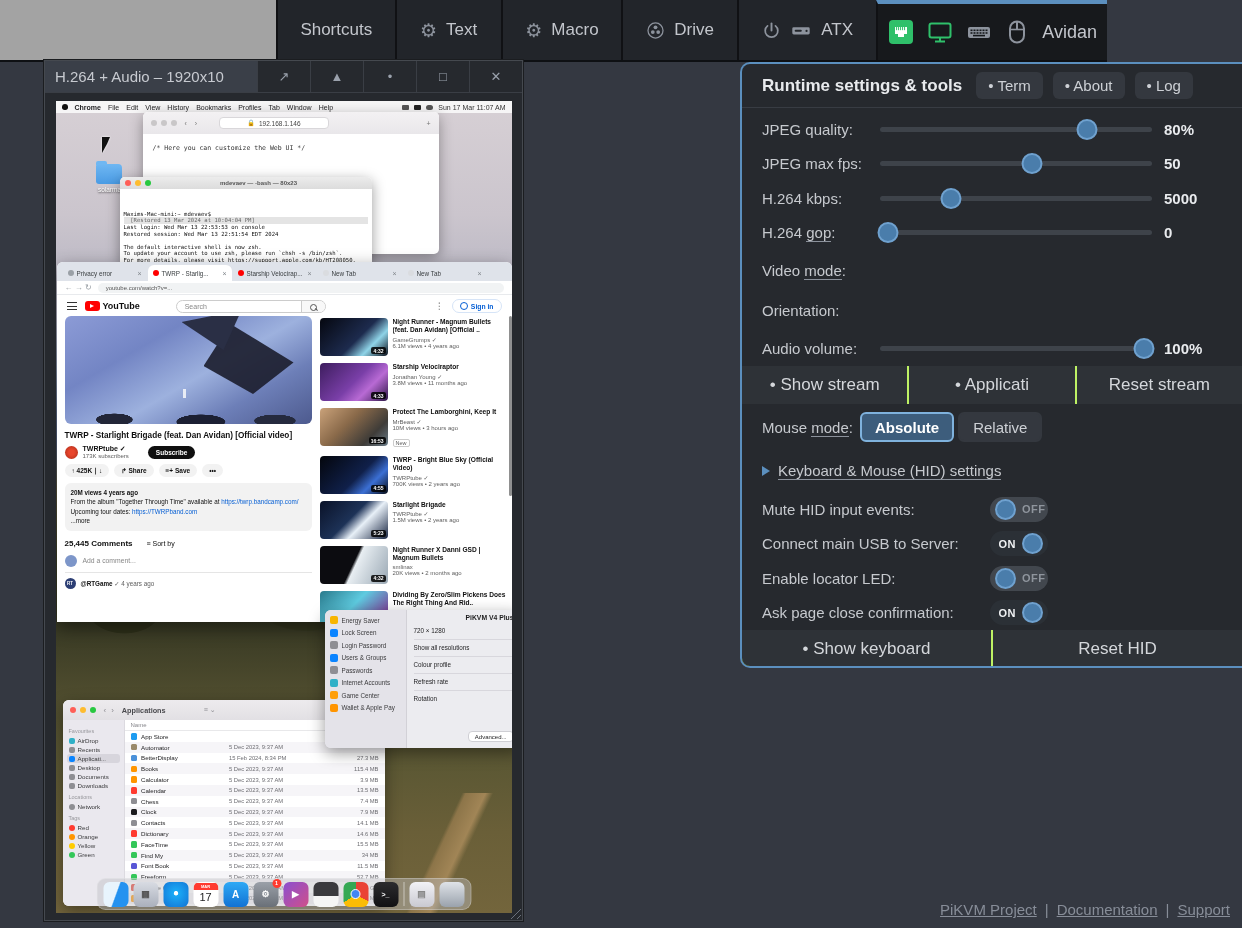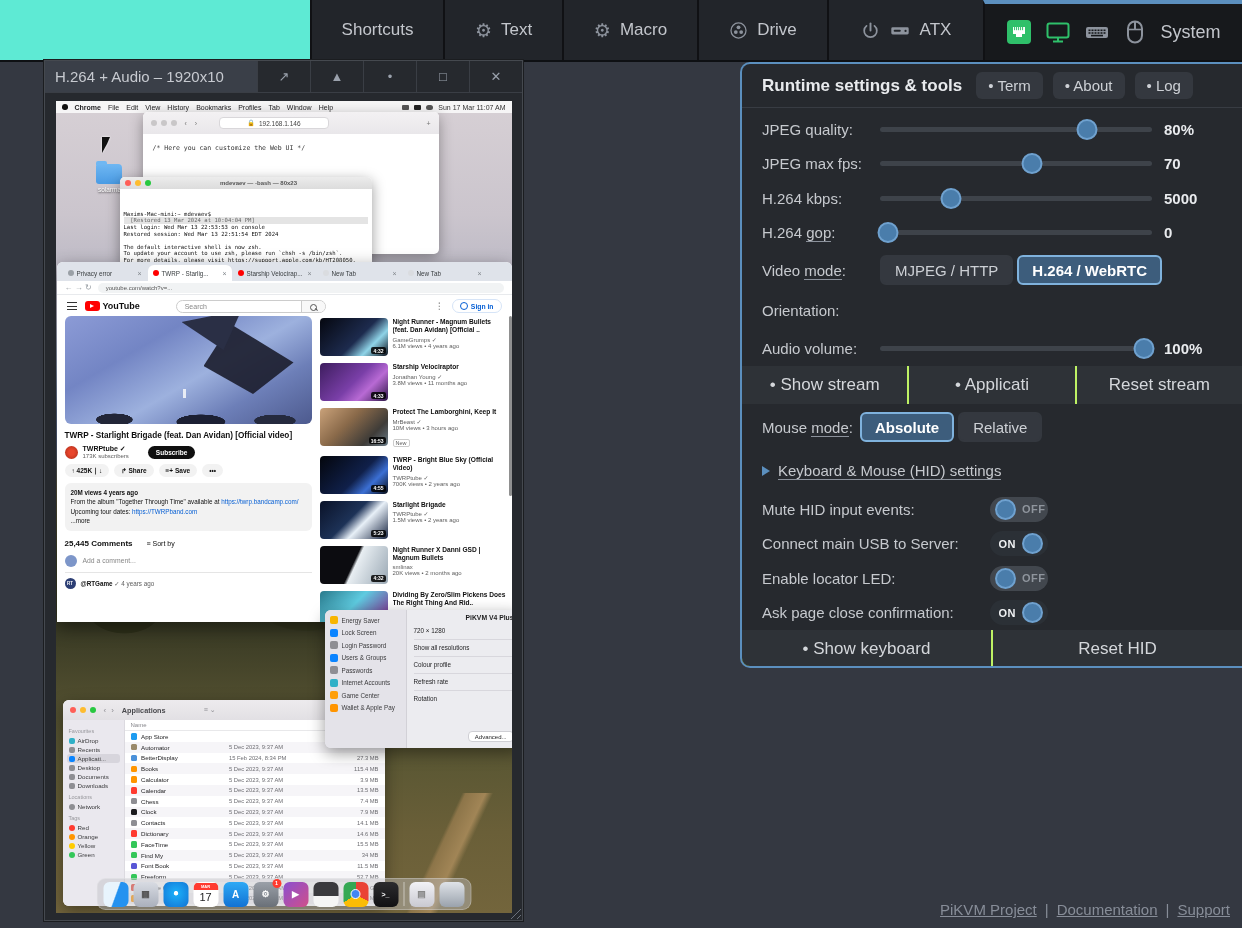--- a/index.html
+++ b/index.html
@@ -1,20 +1,20 @@
 <!DOCTYPE html>
 <html><head>
 <meta charset="utf-8">
 <style>
   * { margin:0; padding:0; box-sizing:border-box; }
   html,body { width:1242px; height:928px; }
   body { background:#343841; font-family:"Liberation Sans",sans-serif; overflow:hidden; position:relative; }
 
   
-  .nav { position:absolute; left:0; top:0; width:1242px; height:62px; background:#5eead4; border-bottom:2px solid #0e1013; display:flex; }
+  .nav { position:absolute; left:0; top:0; width:1107px; height:62px; background:#a3a3a3; border-bottom:2px solid #0e1013; display:flex; }
   .nav-spacer { width:310px; }
   .nav-item { background:#22252a; border-left:2px solid #101114; display:flex; align-items:center; justify-content:center; gap:9px; color:#c3c6cc; font-size:17px; cursor:pointer; }
   .nav-ico { color:#8d939d; font-size:19px; line-height:1; display:flex; align-items:center; gap:7px; }
   .nav-sys { margin-left:auto; width:259px; background:#17191c; border-left:2px solid #101114; border-top:4px solid #5b8fbe; display:flex; align-items:center; justify-content:center; gap:13px; color:#c3c6cc; font-size:18px; cursor:pointer; }
   .nav-sys svg { display:block; }
 
   
   .swin { position:absolute; left:44px; top:60px; width:479px; height:861px; background:#26292e; border:1px solid #45494f; box-shadow:0 0 0 1px #1b1d20; }
   .swin-head { height:32px; display:flex; align-items:stretch; background:#26292e; border-bottom:1px solid #3a3e45; }
   .swin-title { width:212px; background:#3a3f48; color:#c7cad0; font-size:15px; display:flex; align-items:center; padding:0 10px; white-space:nowrap; overflow:hidden; }
@@ -279,21 +279,21 @@
           </g>
         </svg>
     </span>
     <span style="display:flex">
       <svg width="24" height="26" viewBox="0 0 24 26">
           <rect x="5" y="2.5" width="14" height="21" rx="7" fill="none" stroke="#8d939d" stroke-width="2"></rect>
           <path d="M12 2.5v8" stroke="#8d939d" stroke-width="2"></path>
           <path d="M5 10.5h14" stroke="#8d939d" stroke-width="1.6"></path>
         </svg>
     </span>
-    <span>System</span>
+    <span>Avidan</span>
   </div>
 </div>
 
 <div class="swin">
   <div class="swin-head">
     <div class="swin-title">H.264 + Audio – 1920x10</div>
     <div class="swin-btn">
         <span>↗</span>
       </div>
     <div class="swin-btn">
@@ -872,21 +872,21 @@
         </span>
         <span class="p-val">80%</span>
       </div>
 
       <div class="p-row">
         <span class="p-label"><span>JPEG max fps:</span><span class="u"></span><span></span></span>
         <span class="slider" style="--p: 56;">
           <span class="track"></span>
           <span class="thumb"></span>
         </span>
-        <span class="p-val">70</span>
+        <span class="p-val">50</span>
       </div>
 
       <div class="p-row">
         <span class="p-label"><span>H.264 kbps:</span><span class="u"></span><span></span></span>
         <span class="slider" style="--p: 26;">
           <span class="track"></span>
           <span class="thumb"></span>
         </span>
         <span class="p-val">5000</span>
       </div>
@@ -896,25 +896,20 @@
         <span class="slider" style="--p: 3;">
           <span class="track"></span>
           <span class="thumb"></span>
         </span>
         <span class="p-val">0</span>
       </div>
     </div>
 
   <div class="p-row" style="min-height:40px">
     <span class="p-label"><span>Video </span><span class="u">mode</span><span>:</span></span>
-    <span style="display:flex">
-
-    <span class="opt" data-sel="false">MJPEG / HTTP</span>
-        <span class="opt" data-sel="true">H.264 / WebRTC</span>
-      </span>
   </div>
 
   <div class="p-row" style="min-height:40px">
     <span class="p-label">Orientation:</span>
   </div>
 
   <div class="p-row" style="min-height:36px">
     <span class="p-label">Audio volume:</span>
     <span class="slider" style="--p:97">
       <span class="track"></span>

